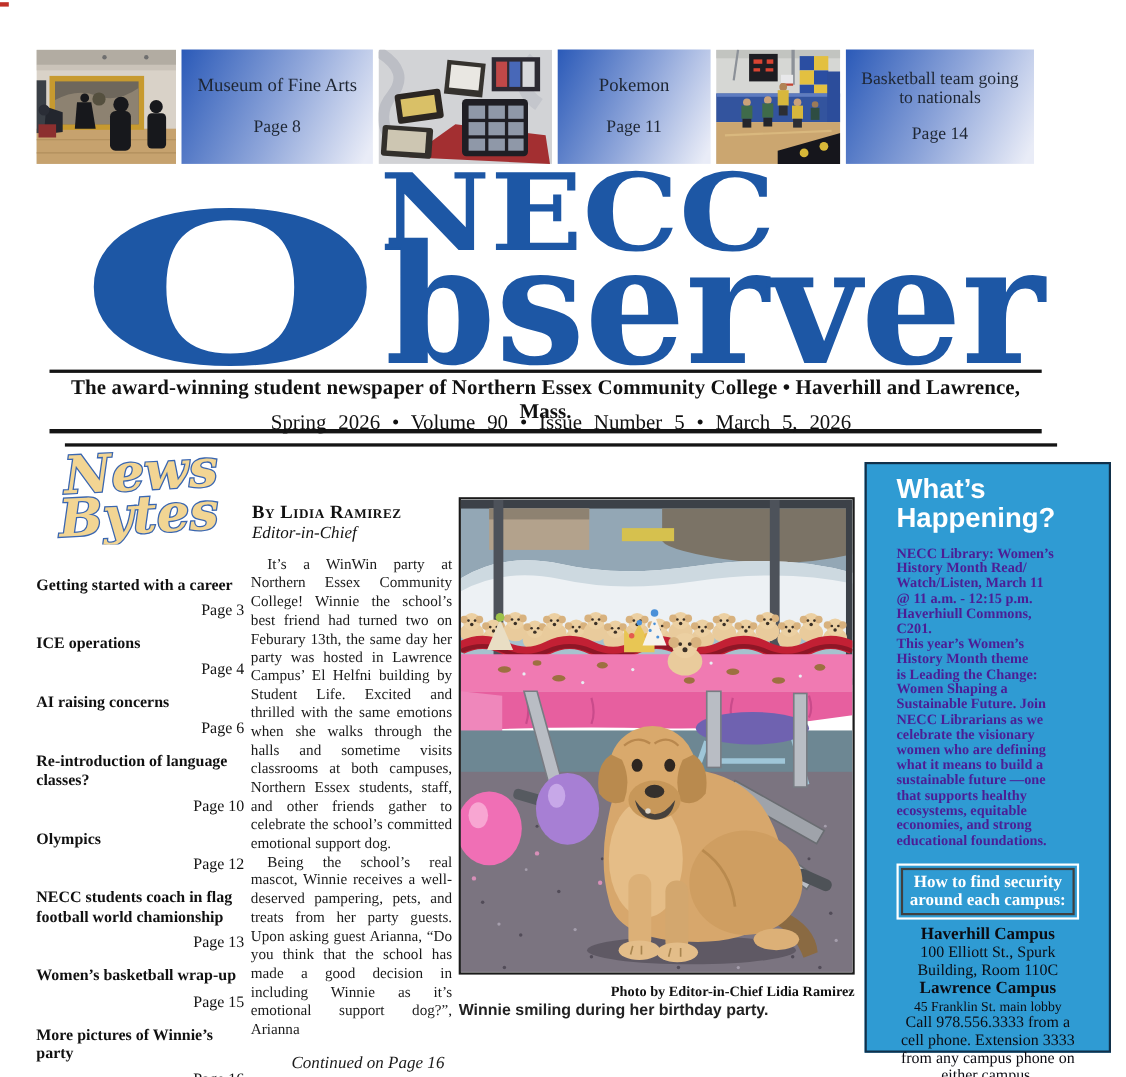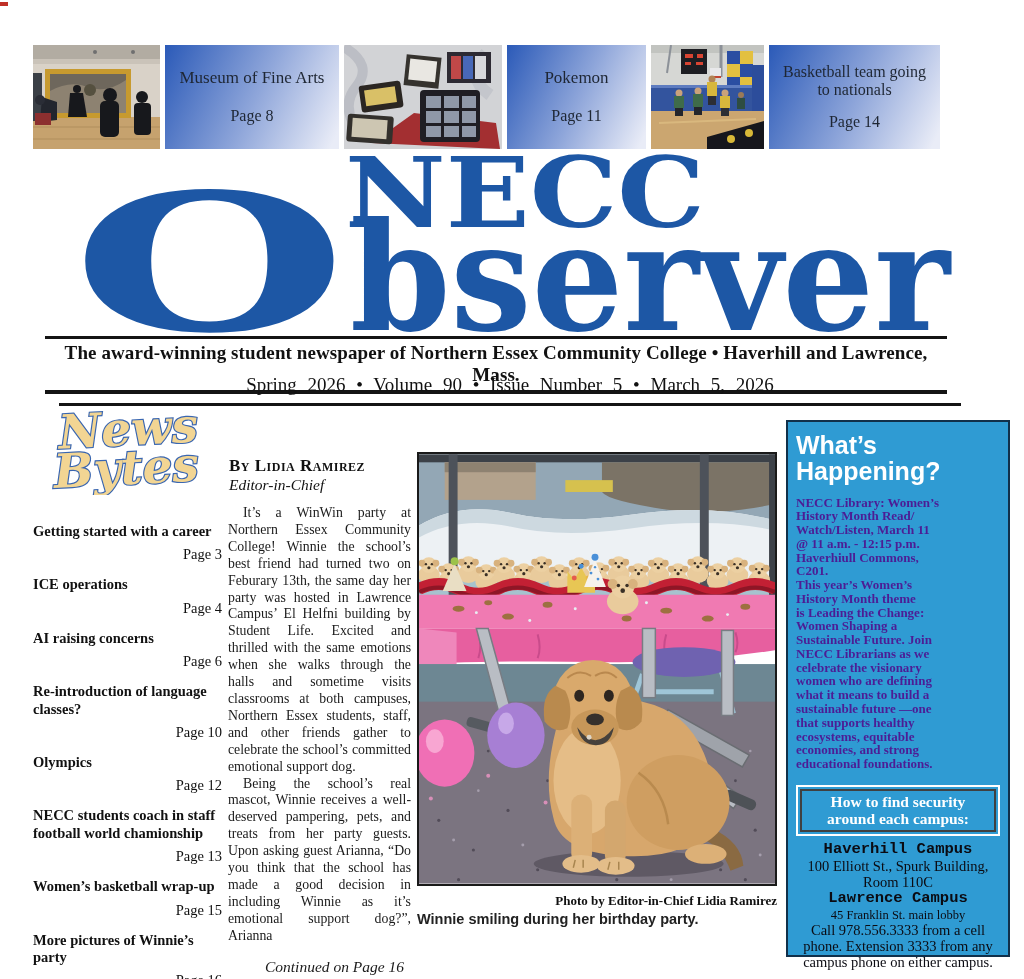--- a/index.html
+++ b/index.html
@@ -44,28 +44,28 @@
   .continued{margin-top:14px;font-style:italic;font-size:15.5px;text-align:center;padding-left:30px;text-indent:0;}
 
   .photo-frame{position:absolute;left:417px;top:452px;width:360px;height:434px;border:2px solid #1a1a1a;box-sizing:border-box;}
   .photo-frame svg{display:block;width:100%;height:100%;}
   .photo-credit{position:absolute;left:417px;top:893px;width:360px;text-align:right;font-weight:bold;font-size:13px;}
   .photo-caption{position:absolute;left:417px;top:911px;width:360px;font-family:"Liberation Sans",sans-serif;
                  font-weight:bold;font-size:14.5px;color:#222;}
 
   
   .panel{position:absolute;left:786px;top:420px;width:224px;height:537px;background:#2f9bd3;
-         border:2px solid #11304a;box-sizing:border-box;padding:10px 8px;}
+         border:2px solid #11304a;box-sizing:border-box;padding:10px 27px;}
   .panel h2{margin:0;color:#fff;font-family:"Liberation Sans",sans-serif;font-weight:bold;font-size:25px;line-height:1.05;}
   .panel .body{margin-top:11px;color:#4c1d95;font-weight:bold;font-size:13px;line-height:1.06;white-space:pre-line;}
   .secbox{margin-top:14px;border:2px solid #fff;padding:2px;}
   .secbox .inner{border:2px solid #404040;padding:2px 4px;text-align:center;color:#fff;
                  font-weight:bold;font-size:15.5px;line-height:1.12;}
   .campus{margin-top:5px;text-align:center;color:#0b0b12;line-height:1.12;font-size:14.5px;}
-  .campus .cname{font-weight:bold;font-size:15.5px;font-family:Liberation Mono, monospace;}
+  .campus .cname{font-weight:bold;font-size:15.5px;}
   .campus .small{font-size:12.5px;}
 
   .artifact{position:absolute;left:0;top:2px;width:8px;height:4px;background:#c03028;}
 </style>
 </head>
 <body>
 
 <div id="page">
   <div class="artifact"></div>
 
@@ -235,21 +235,21 @@
       </div>
       <div class="news-item">
         <div class="title">Re-introduction of language classes?</div>
         <div class="pg">Page 10</div>
       </div>
       <div class="news-item">
         <div class="title">Olympics</div>
         <div class="pg">Page 12</div>
       </div>
       <div class="news-item">
-        <div class="title">NECC students coach in staff football world chamionship</div>
+        <div class="title">NECC students coach in flag football world chamionship</div>
         <div class="pg">Page 13</div>
       </div>
       <div class="news-item">
         <div class="title">Women’s basketball wrap-up</div>
         <div class="pg">Page 15</div>
       </div>
       <div class="news-item">
         <div class="title">More pictures of Winnie’s party</div>
         <div class="pg">Page 16</div>
       </div>

